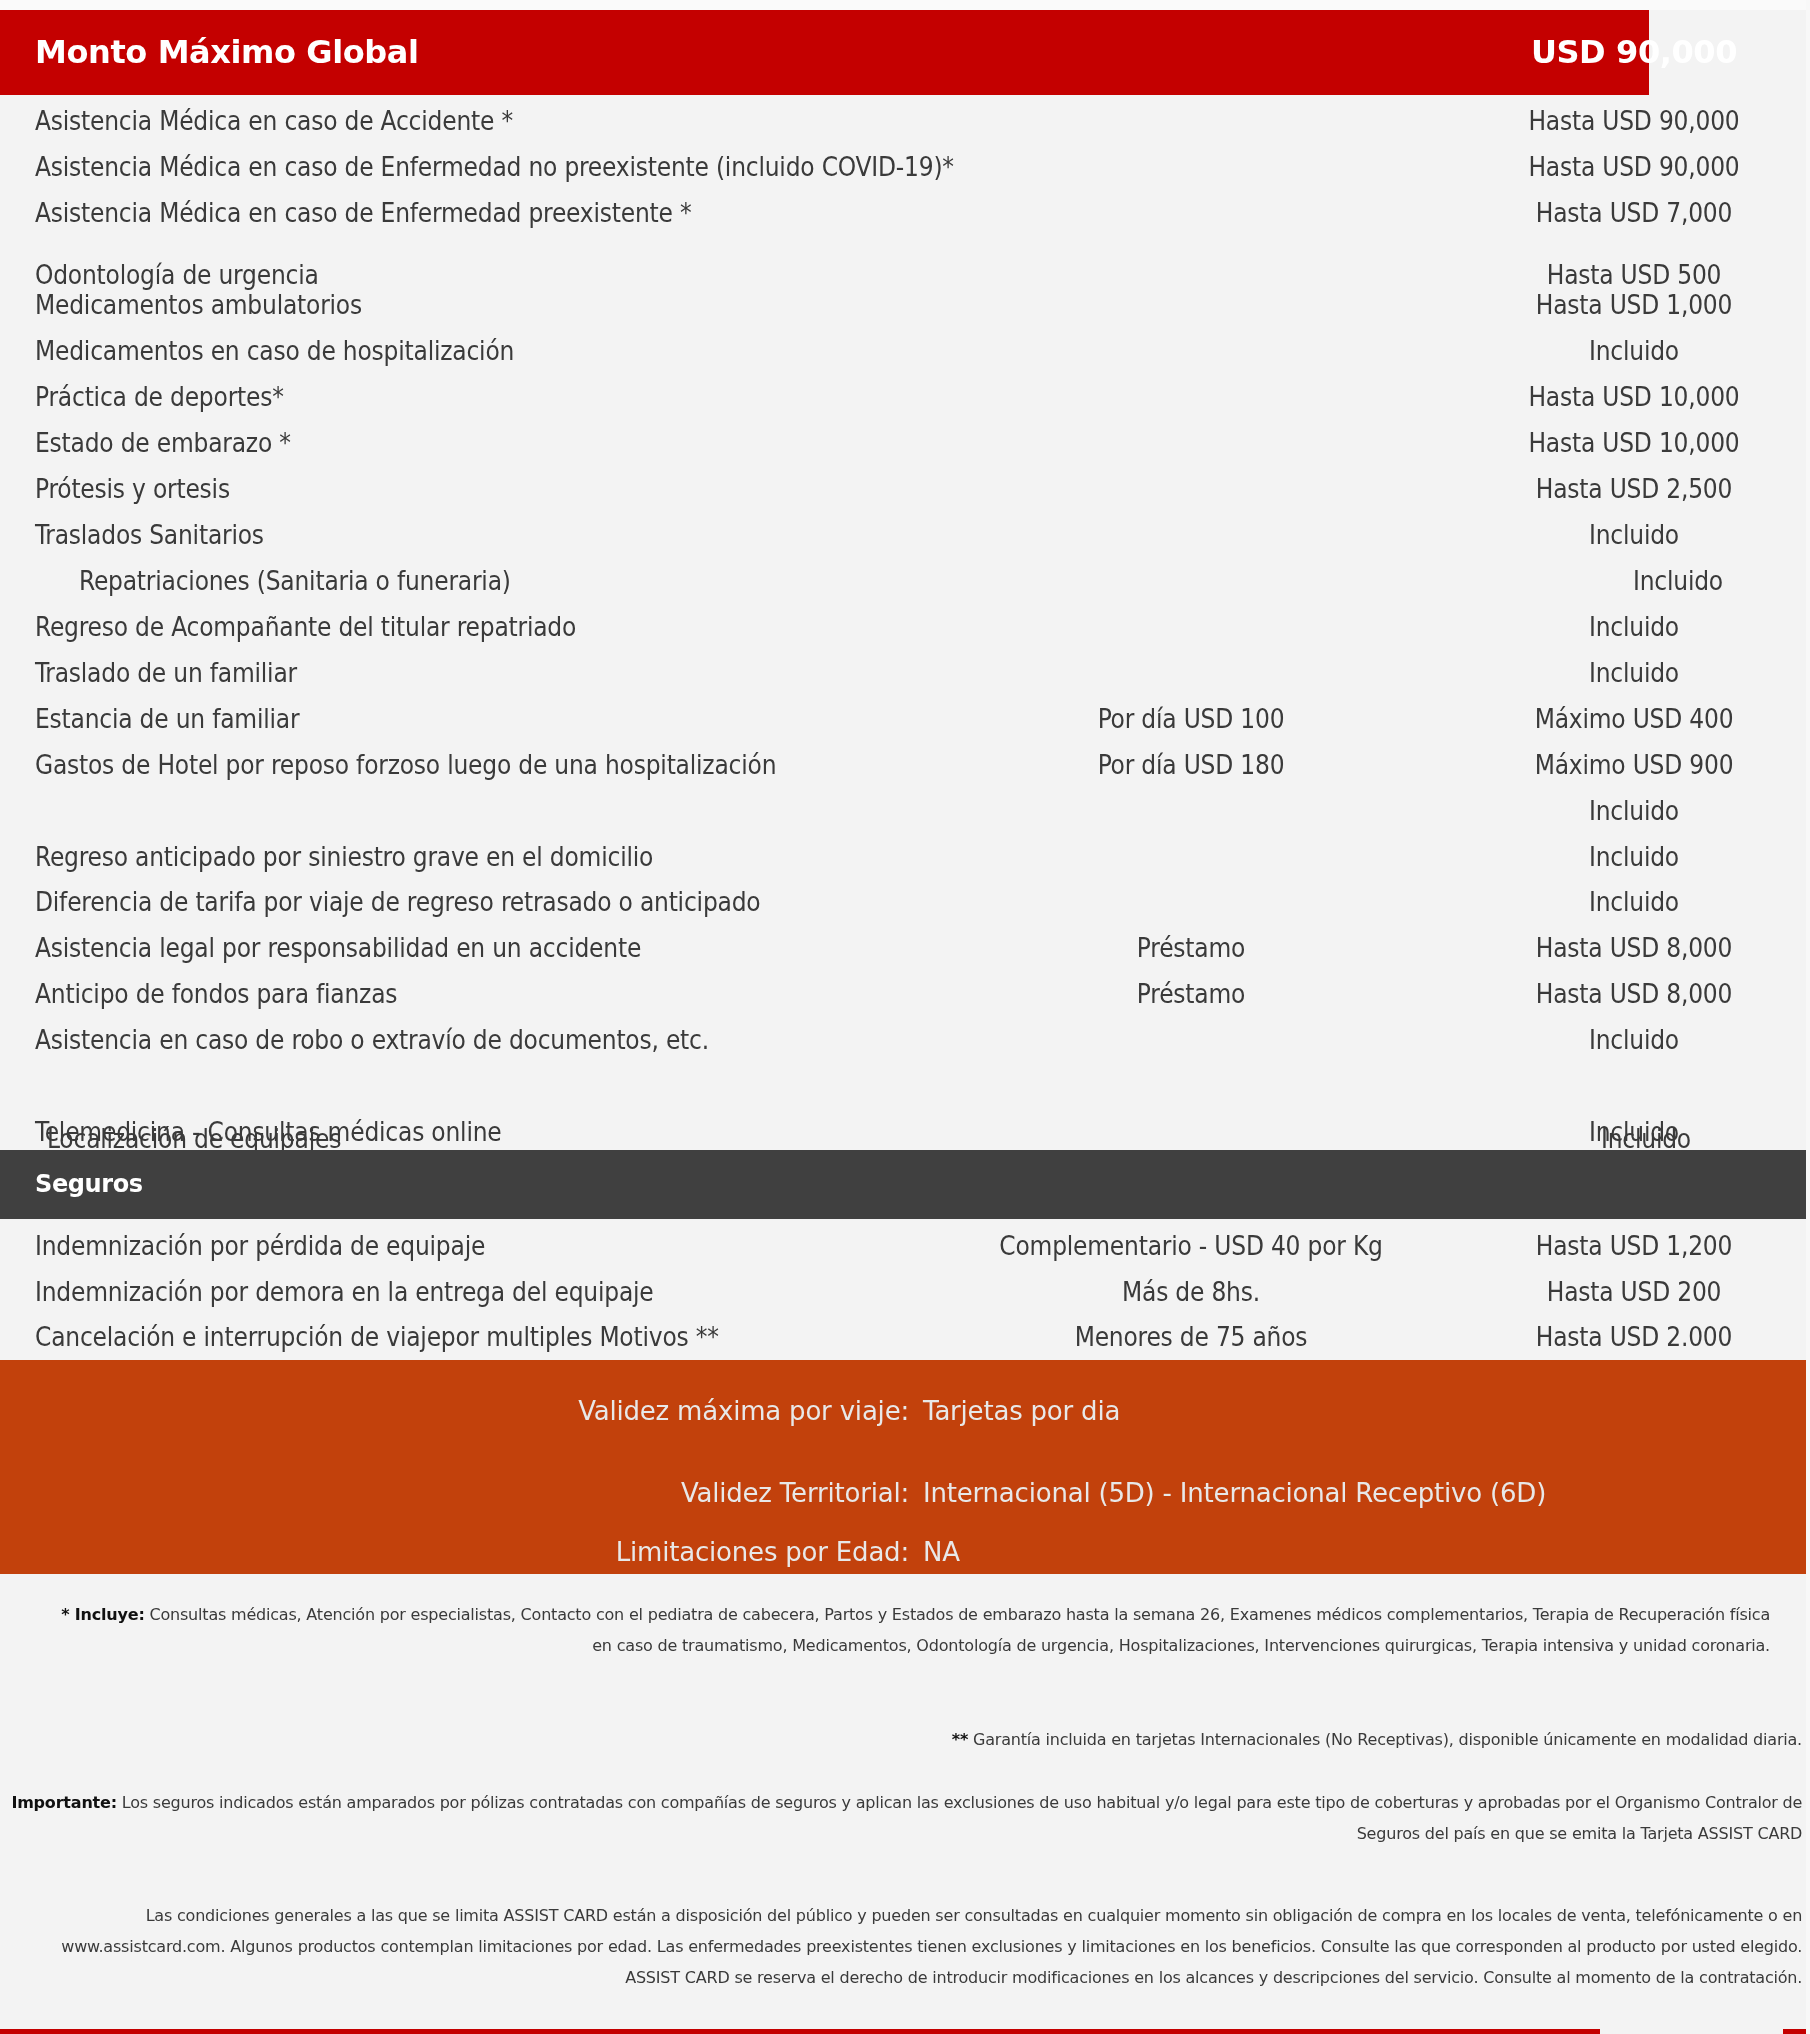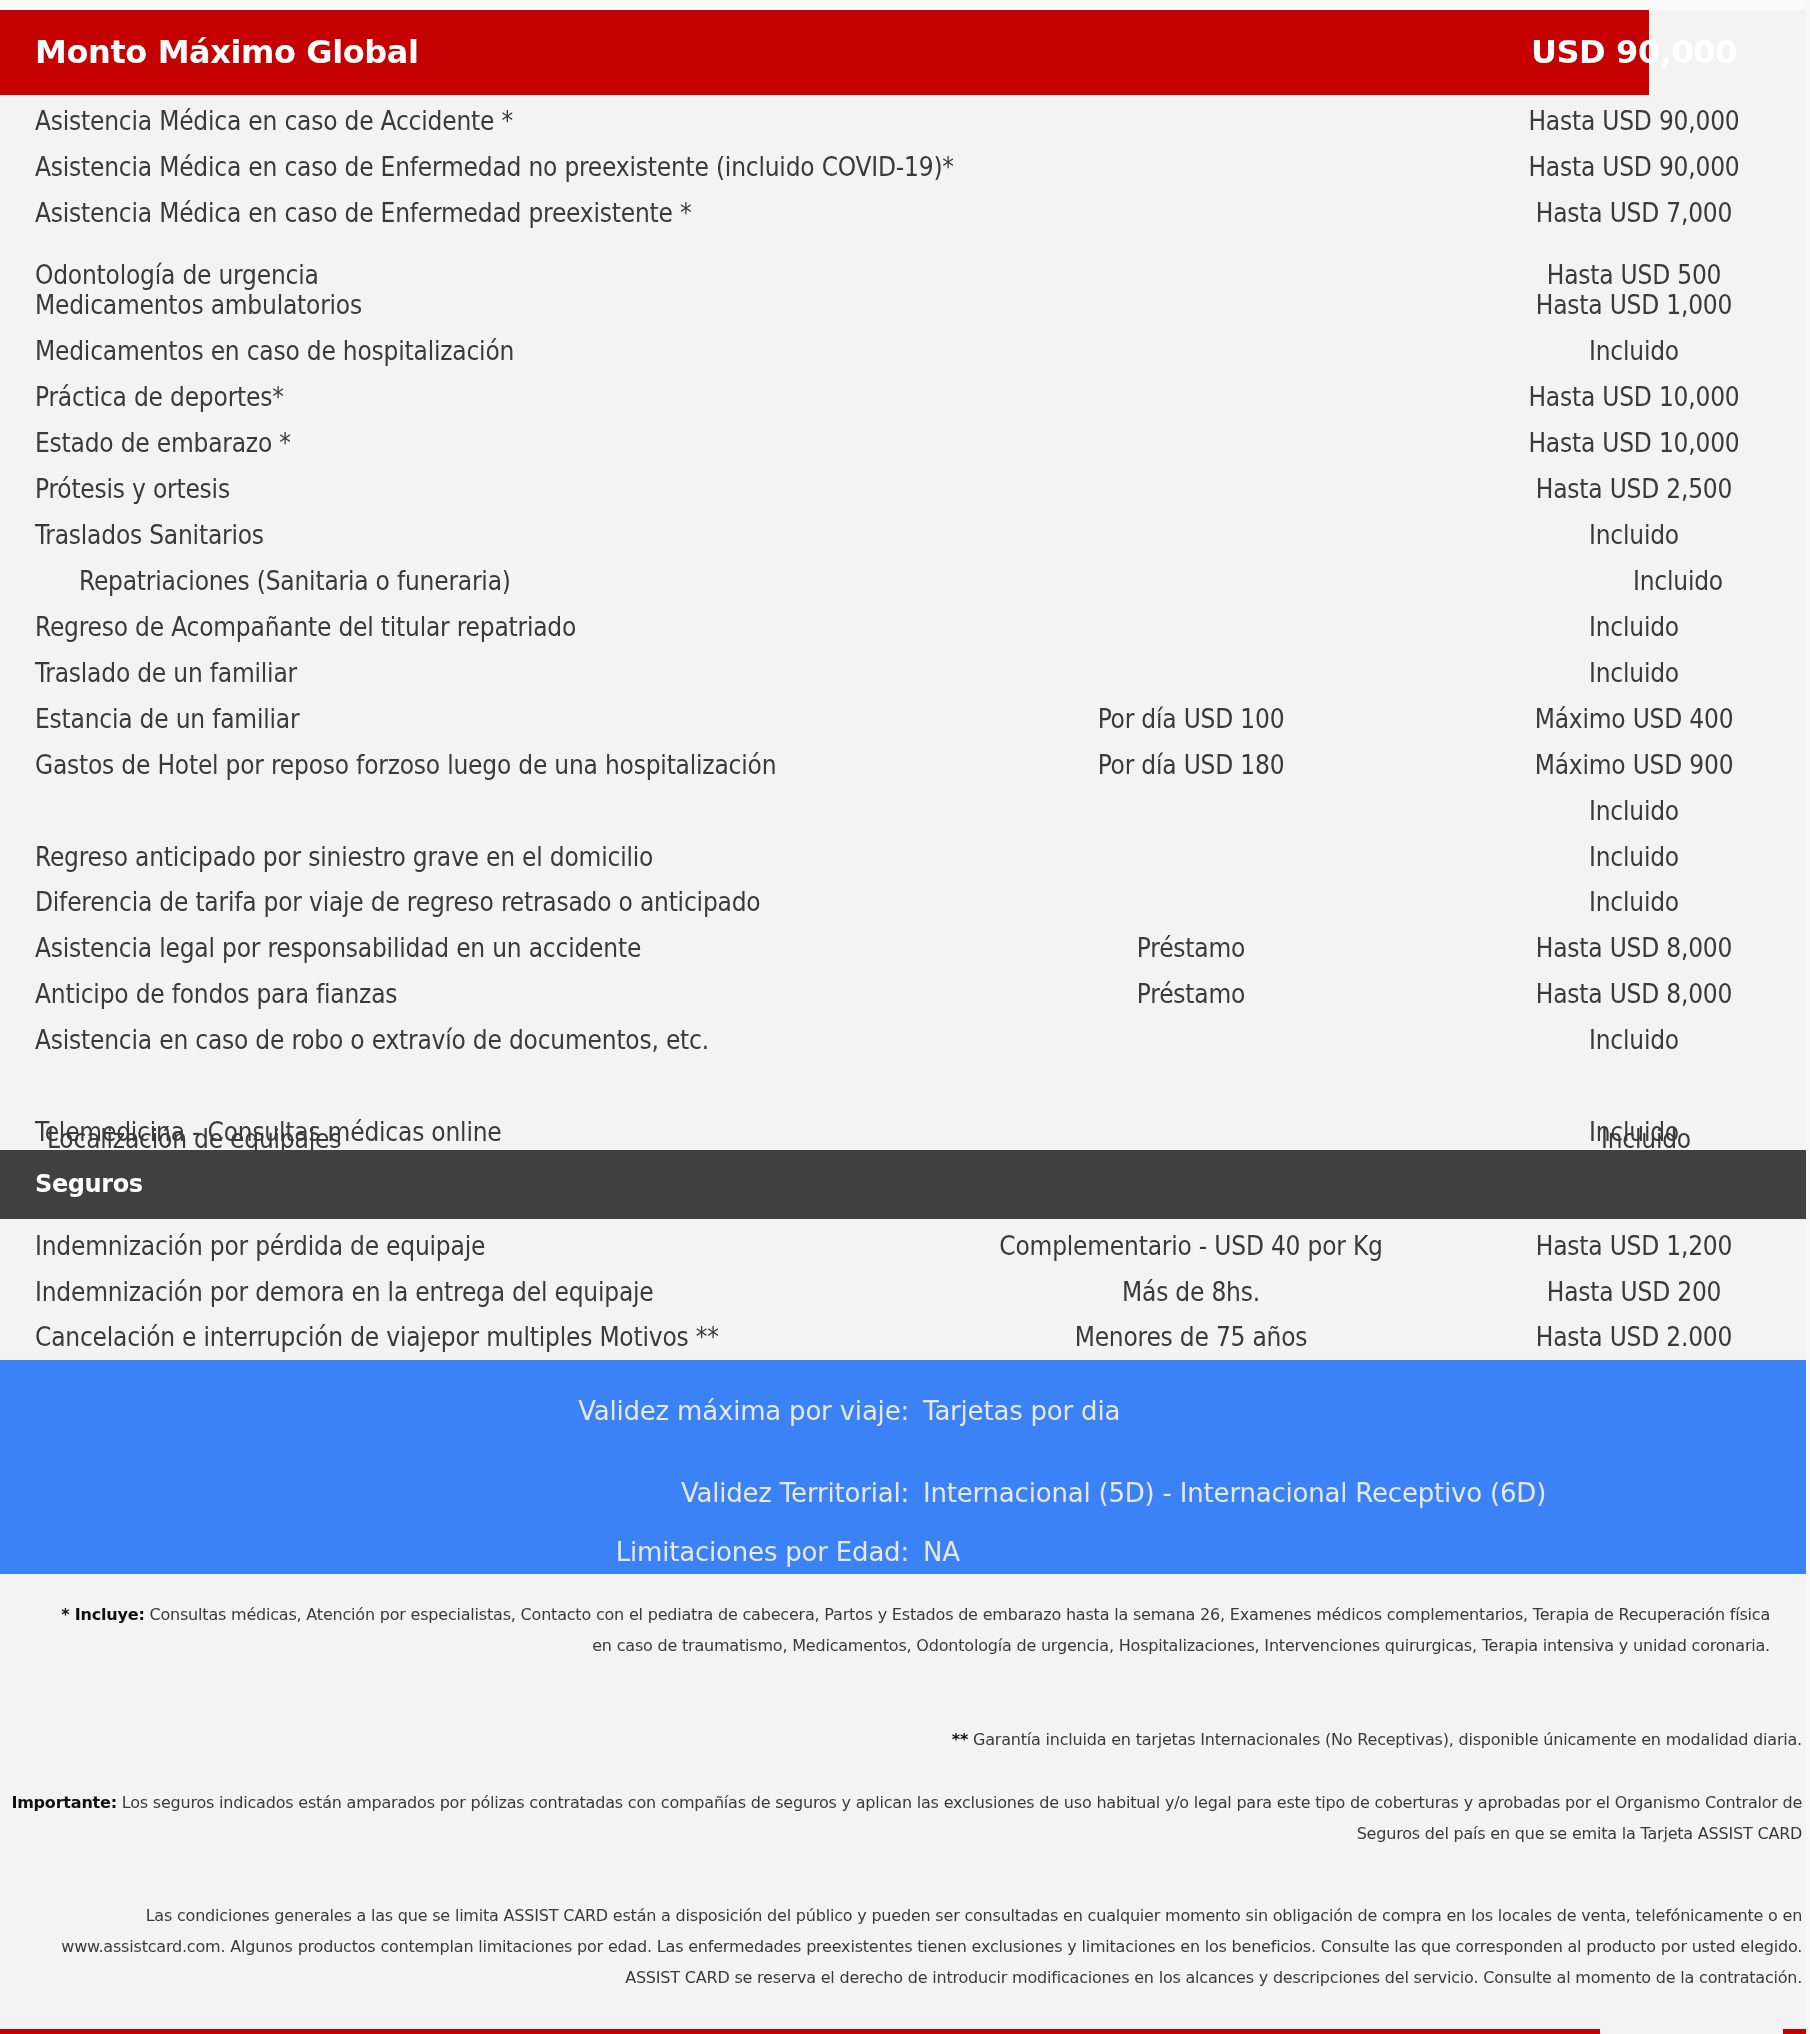--- a/index.html
+++ b/index.html
@@ -32,21 +32,21 @@
   .row .c1 { position: absolute; left: 35px; white-space: nowrap; letter-spacing: -0.2px; }
   .row .c2 { position: absolute; left: 949px; width: 484px; text-align: center; white-space: nowrap; letter-spacing: -0.2px; }
   .row .c3 { position: absolute; left: 1473px; width: 322px; text-align: center; white-space: nowrap; letter-spacing: -0.2px; }
   .sec-bar {
     position: absolute; left: 0; top: 1150px; width: 1806px; height: 69px;
     background: #404040; color: #fff;
   }
   .sec-bar .t { position: absolute; left: 35px; top: 0; line-height: 69px; font-size: 24px; font-weight: bold; letter-spacing: -0.4px; }
   .info-box {
     position: absolute; left: 0; top: 1360px; width: 1806px; height: 214px;
-    background: #3b82f6; color: #e8e8e8;
+    background: #c2410c; color: #e8e8e8;
     font-size: 26px; letter-spacing: -0.2px;
   }
   .info-row { position: absolute; left: 0; width: 1806px; height: 40px; line-height: 40px; }
   .info-row .lbl { position: absolute; right: 897px; white-space: nowrap; }
   .info-row .val { position: absolute; left: 923px; white-space: nowrap; }
   .foot {
     position: absolute; left: 8px; width: 1794px; text-align: right;
     font-size: 16px; line-height: 31px; color: #3a3a3a; letter-spacing: -0.2px;
   }
   .foot b { color: #111; }

